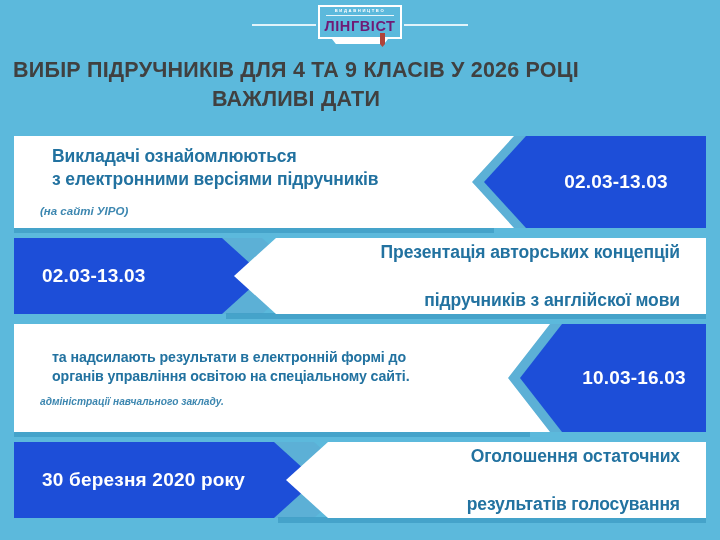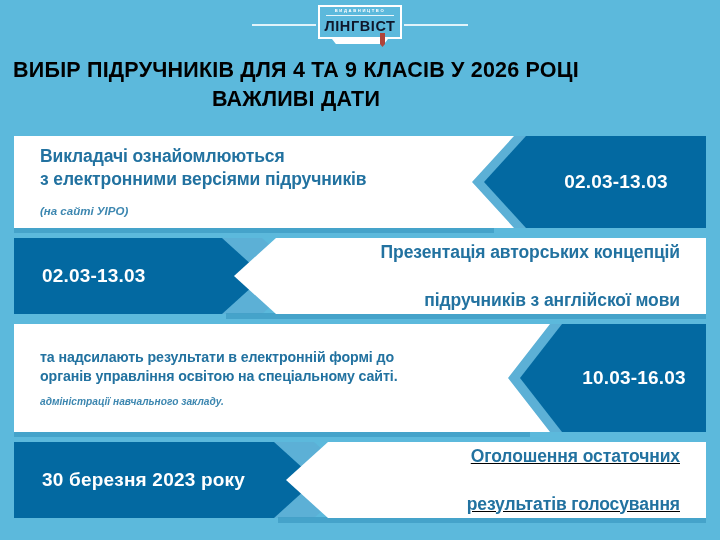--- a/index.html
+++ b/index.html
@@ -68,21 +68,21 @@
     opacity: .85;
   }
   .logo-word {
     position: absolute;
     left: 0; top: 12px;
     width: 84px;
     text-align: center;
     font-size: 14.5px;
     font-weight: bold;
     letter-spacing: .6px;
-    color: #0f172a;
+    color: #701a75;
     line-height: 19px;
     white-space: nowrap;
   }
   .logo-tail {
     position: absolute;
     left: 14px; top: 34px;
     width: 56px; height: 5px;
     background: #ffffff;
     clip-path: polygon(0 0, 100% 0, 93% 100%, 7% 100%);
   }
@@ -93,21 +93,21 @@
     background: #b0443a;
     clip-path: polygon(0 0, 100% 0, 100% 78%, 50% 100%, 0 78%);
   }
 
   
   #title {
     position: absolute;
     top: 56px; left: 0;
     width: 592px;
     text-align: center;
-    color: #000000;
+    color: #404040;
     font-weight: bold;
     font-size: 21.5px;
     line-height: 29px;
     letter-spacing: .2px;
   }
   #title .line2 { display: block; }
 
   
   .row {
     position: absolute;
@@ -155,41 +155,42 @@
     align-items: flex-end;
     text-align: right;
     gap: 25px;
   }
   .headline {
     color: #2272a0;
     font-weight: bold;
     font-size: 17.5px;
     line-height: 23px;
     letter-spacing: -.1px;
+    margin-left: 12px;
   }
   .headline.small {
     font-size: 14.2px;
     line-height: 19.5px;
   }
   .subnote {
     color: #3d87b0;
     font-style: italic;
     font-weight: bold;
     font-size: 11.5px;
     line-height: 15.5px;
     margin-top: 13px;
   }
   .subnote.tiny { font-size: 10.2px; line-height: 14px; }
 
   
   .date-panel {
     position: absolute;
     top: 0;
     height: 100%;
-    background: #0369a1;
+    background: #1d4ed8;
     display: flex;
     align-items: center;
     box-sizing: border-box;
     color: #ffffff;
     font-weight: bold;
     font-size: 19px;
     letter-spacing: .2px;
     white-space: nowrap;
   }
   .date-panel.right {         
@@ -283,20 +284,20 @@
       <span>10.03-16.03</span>
     </div>
   </div>
 </div>
 
 <div class="row" id="row-4">
   <div class="band">
     <div class="chevron left" style="left:232px; width:110px;"></div>
     <div class="shadow-bar" style="left:264px; width:428px;"></div>
     <div class="date-panel left" style="width:302px;">
-      <span>30 березня 2023 року</span>
-    </div>
-    <div class="text-panel rtl" style="width:420px;text-decoration:underline;">
+      <span>30 березня 2020 року</span>
+    </div>
+    <div class="text-panel rtl" style="width:420px;">
       <div class="headline">Оголошення остаточних</div>
       <div class="headline">результатів голосування</div>
     </div>
   </div>
 </div>
 
 </body></html>

